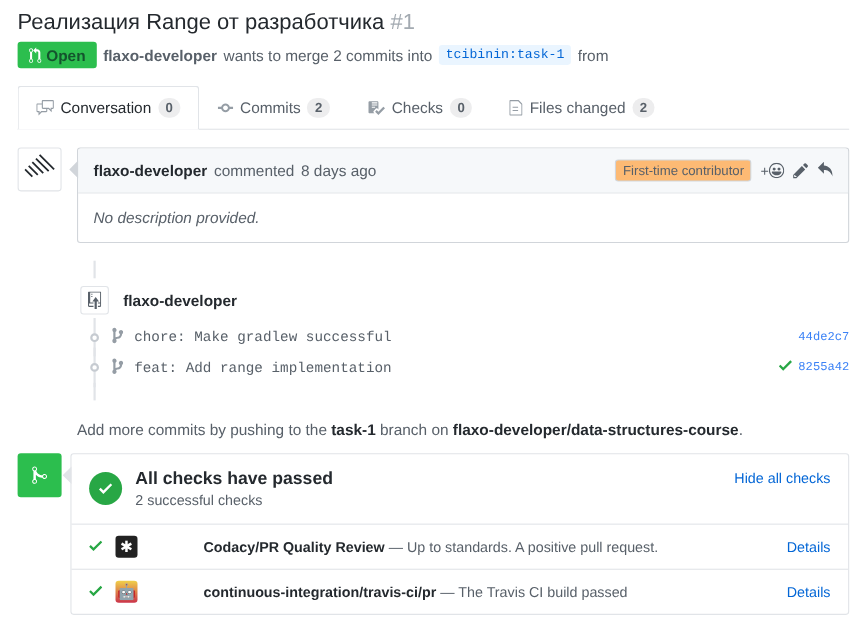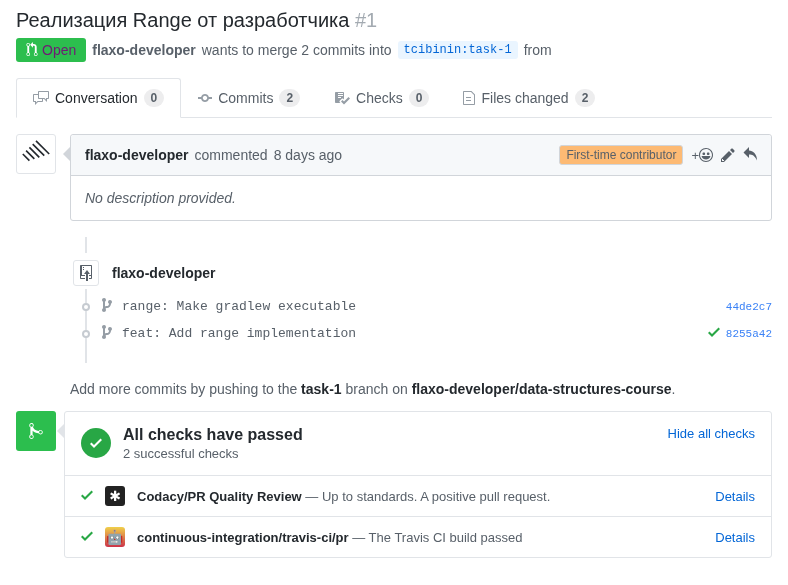--- a/index.html
+++ b/index.html
@@ -2,21 +2,21 @@
 <html><head>
 <meta charset="utf-8">
 <style>
   * { box-sizing: border-box; margin: 0; padding: 0; }
   body { font-family: -apple-system, BlinkMacSystemFont, "Segoe UI", Helvetica, Arial, sans-serif; color: #24292e; font-size: 14px; background: #fff; width: 788px; }
   .container { padding: 0 16px; }
   .pr-header { padding-top: 8px; }
   .pr-title { font-size: 20px; font-weight: 400; line-height: 1.2; margin-bottom: 6px; }
   .pr-title .pr-number { color: #a3aab1; font-weight: 300; }
   .pr-meta { display: flex; align-items: center; gap: 6px; flex-wrap: wrap; margin-bottom: 16px; font-size: 14px; color: #586069; }
-  .state-open { background: #2cbe4e; color: #701a75; padding: 4px 10px; border-radius: 3px; font-weight: 400; display: inline-flex; gap: 4px; font-size: 14px; }
+  .state-open { background: #2cbe4e; color: #14532d; padding: 4px 10px; border-radius: 3px; font-weight: 700; display: inline-flex; align-items: center; gap: 4px; font-size: 14px; }
   .state-open svg { fill: #fff; }
   .pr-meta strong { color: #586069; font-weight: 600; }
   .branch-label { background: #eaf5ff; color: #0366d6; padding: 2px 6px; border-radius: 3px; font-family: SFMono-Regular, Consolas, "Liberation Mono", Menlo, monospace; font-size: 12px; }
   .tabnav { border-bottom: 1px solid #e1e4e8; display: flex; margin-bottom: 16px; }
   .tabnav-tab { padding: 10px 16px; display: flex; align-items: center; gap: 6px; color: #586069; text-decoration: none; border: 1px solid transparent; border-bottom: none; border-radius: 3px 3px 0 0; cursor: pointer; }
   .tabnav-tab.selected { color: #24292e; border-color: #e1e4e8; border-bottom: 1px solid #fff; margin-bottom: -1px; background: #fff; }
   .tabnav-tab svg { fill: #959da5; }
   .counter { background: rgba(27,31,35,0.08); border-radius: 20px; padding: 2px 7px; font-size: 12px; font-weight: 600; color: #586069; }
   .timeline { display: flex; gap: 14px; }
   .timeline-left { width: 40px; flex-shrink: 0; display: flex; flex-direction: column; align-items: center; }
@@ -56,21 +56,21 @@
   .status-check-circle { width: 30px; height: 30px; border-radius: 50%; background: #28a745; display: flex; align-items: center; justify-content: center; flex-shrink: 0; margin-top: 2px; }
   .status-check-circle svg { fill: #fff; }
   .status-title { font-size: 16px; font-weight: 600; color: #24292e; }
   .status-sub { font-size: 13px; color: #586069; margin-top: 2px; }
   .hide-checks { margin-left: auto; color: #0366d6; font-size: 13px; cursor: pointer; }
   .check-item { border-top: 1px solid #e1e4e8; padding: 10px 16px; display: flex; align-items: center; gap: 12px; font-size: 13px; }
   .check-item .check-pass-icon svg { fill: #28a745; }
   .check-avatar { width: 20px; height: 20px; border-radius: 3px; display: flex; align-items: center; justify-content: center; font-size: 14px; }
   .check-avatar.codacy { background: #222; color: #fff; }
   .check-avatar.travis { background: linear-gradient(#f0d04a, #cb3349); }
-  .check-name { font-weight: 600; color: #24292e; }
+  .check-name { font-weight: 600; color: #24292e; margin-left: 48px; }
   .check-desc { color: #586069; }
   .details-link { margin-left: auto; color: #0366d6; cursor: pointer; }
 </style>
 </head>
 <body>
 
 <div class="container">
   <div class="pr-header">
     <h1 class="pr-title">
       <span>Реализация Range от разработчика</span>
@@ -165,21 +165,21 @@
           </div>
         </div>
         <strong>flaxo-developer</strong>
       </div>
       <div id="commits-list">
           <div class="commit-row">
             <span class="commit-dot"></span>
             <span class="commit-branch-icon"><svg width="10" height="16" viewBox="0 0 10 16">
                 <path d="M10 5c0-1.11-.89-2-2-2a1.993 1.993 0 0 0-1 3.72v.3c-.02.52-.23.98-.63 1.38-.4.4-.86.61-1.38.63-.83.02-1.48.16-2 .45V4.72a1.993 1.993 0 0 0-1-3.72C.88 1 0 1.89 0 3a2 2 0 0 0 1 1.72v6.56c-.59.35-1 .99-1 1.72 0 1.11.89 2 2 2 1.11 0 2-.89 2-2 0-.53-.2-1-.53-1.36.09-.06.48-.41.59-.47.25-.11.56-.17.94-.17 1.05-.05 1.95-.45 2.75-1.25S8.95 7.77 9 6.73h-.02C9.59 6.37 10 5.73 10 5z"></path>
               </svg></span>
-            <span class="commit-msg">range: Make gradlew executable</span>
+            <span class="commit-msg">chore: Make gradlew successful</span>
             <span class="commit-sha">44de2c7</span>
           </div>
           <div class="commit-row">
             <span class="commit-dot"></span>
             <span class="commit-branch-icon"><svg width="10" height="16" viewBox="0 0 10 16">
                 <path d="M10 5c0-1.11-.89-2-2-2a1.993 1.993 0 0 0-1 3.72v.3c-.02.52-.23.98-.63 1.38-.4.4-.86.61-1.38.63-.83.02-1.48.16-2 .45V4.72a1.993 1.993 0 0 0-1-3.72C.88 1 0 1.89 0 3a2 2 0 0 0 1 1.72v6.56c-.59.35-1 .99-1 1.72 0 1.11.89 2 2 2 1.11 0 2-.89 2-2 0-.53-.2-1-.53-1.36.09-.06.48-.41.59-.47.25-.11.56-.17.94-.17 1.05-.05 1.95-.45 2.75-1.25S8.95 7.77 9 6.73h-.02C9.59 6.37 10 5.73 10 5z"></path>
               </svg></span>
             <span class="commit-msg">feat: Add range implementation</span>
             <span class="commit-sha"><span class="check-pass-icon"><svg width="12" height="16" viewBox="0 0 12 16" fill="#28a745">
                   <path d="M12 5l-8 8-4-4 1.5-1.5L4 10l6.5-6.5L12 5z"></path>

